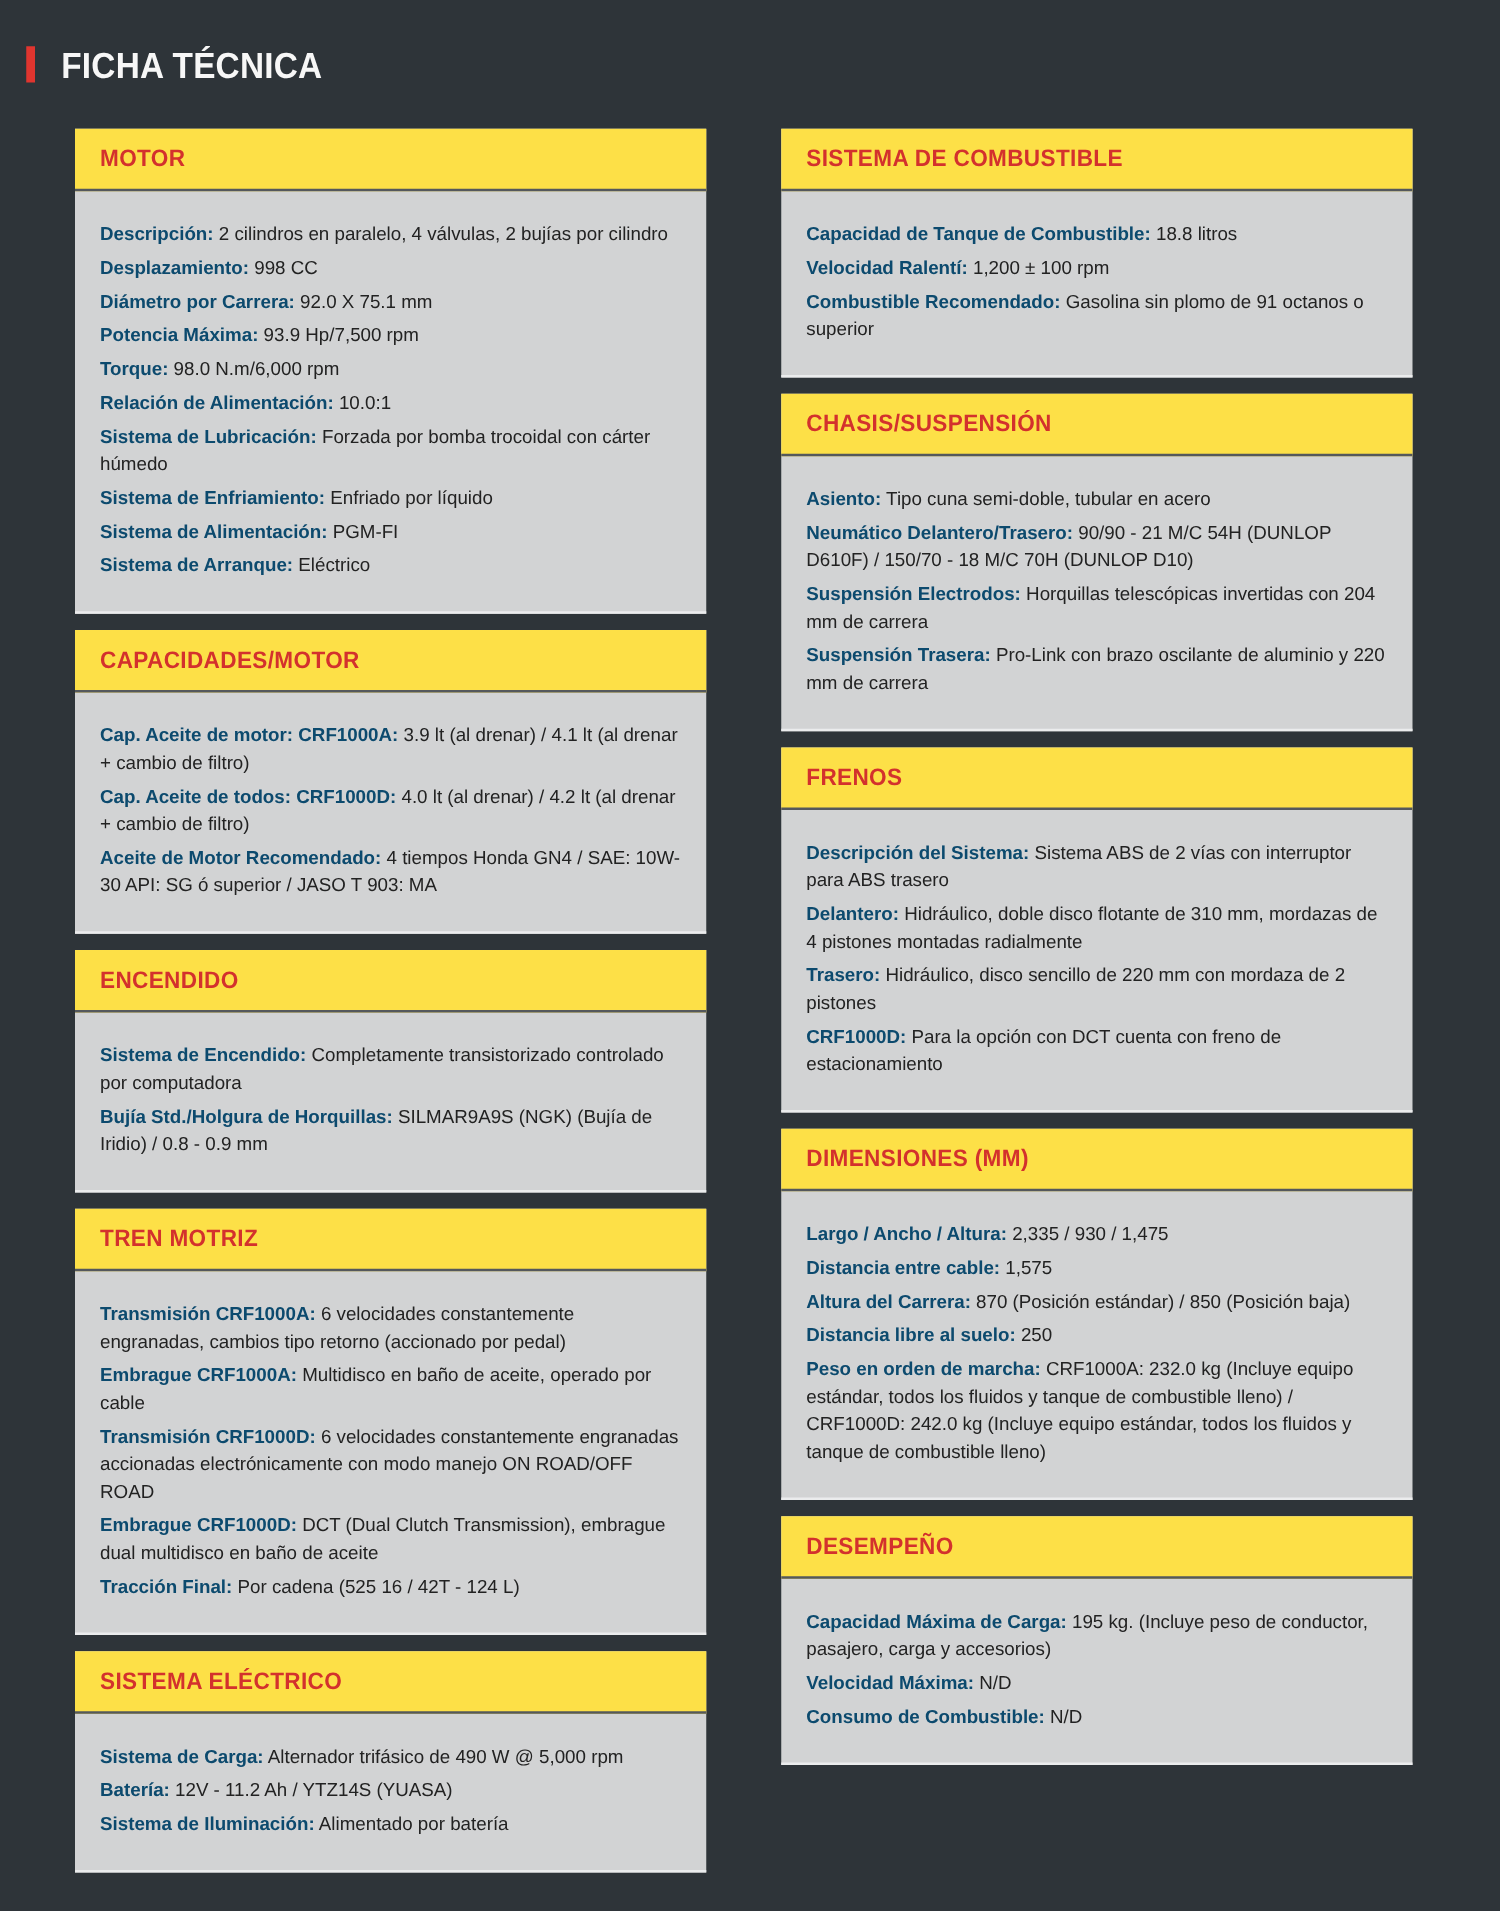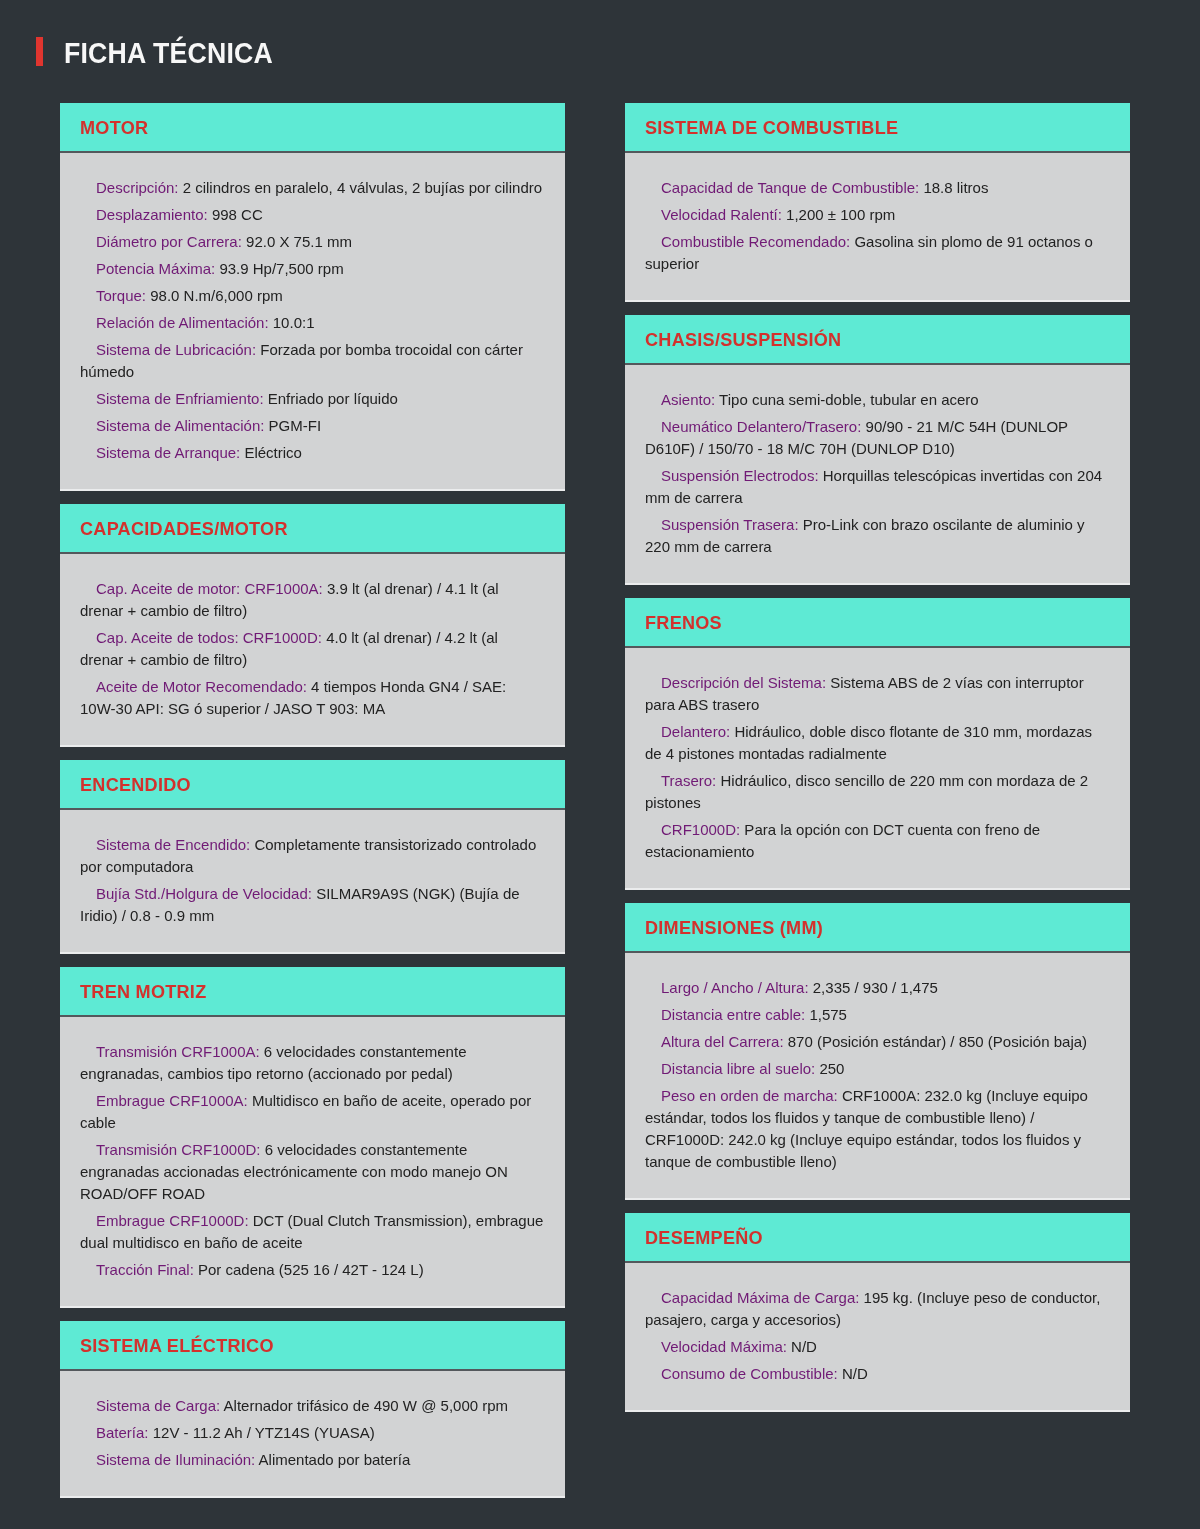--- a/index.html
+++ b/index.html
@@ -7,21 +7,21 @@
     width: 1200px;
     height: 1529px;
     background: #2e3439;
     overflow: hidden;
     font-family: "Liberation Sans", sans-serif;
   }
   .page { padding-top: 37px; }
 
   .page-header {
     display: flex;
-    margin-left: 36px;
+    margin-left: 21px;
     height: 32px;
   }
   .accent-bar {
     width: 7px;
     height: 29px;
     background: #e0352f;
     flex: 0 0 auto;
   }
   .page-title {
     margin: 0 0 0 21px;
@@ -46,21 +46,21 @@
     flex-direction: column;
     gap: 13px;
   }
 
   .card {
     background: #d2d3d4;
     border-bottom: 2px solid #ebeced;
   }
   .card-title {
     margin: 0;
-    background: #5eead4;
+    background: #fde047;
     color: #d3312d;
     font-size: 19px;
     font-weight: bold;
     letter-spacing: 0.3px;
     padding: 14px 20px 12px 20px;
     border-bottom: 2px solid #54585c;
     transform-origin: left center;
     white-space: nowrap;
   }
   .card-title .condense {
@@ -68,21 +68,21 @@
     transform: scaleX(0.95);
     transform-origin: left center;
   }
   .card-body {
     padding: 24px 20px 20px 20px;
     font-size: 15px;
     line-height: 22px;
     color: #222222;
   }
   .spec-line { margin: 0 0 5px 0; }
-  .spec-label { font-weight: normal; color: #701a75; margin-left: 16px; }
+  .spec-label { font-weight: bold; color: #0c4a6e; }
 </style>
 </head>
 <body>
 
 <div class="page">
 
   <header class="page-header">
     <span class="accent-bar"></span>
     <h1 class="page-title">FICHA TÉCNICA</h1>
   </header>
@@ -109,21 +109,21 @@
           <div class="card-body">
             <p class="spec-line"><strong class="spec-label">Cap. Aceite de motor: CRF1000A:</strong> 3.9 lt (al drenar) / 4.1 lt (al drenar + cambio de filtro)</p>
             <p class="spec-line"><strong class="spec-label">Cap. Aceite de todos: CRF1000D:</strong> 4.0 lt (al drenar) / 4.2 lt (al drenar + cambio de filtro)</p>
             <p class="spec-line"><strong class="spec-label">Aceite de Motor Recomendado:</strong> 4 tiempos Honda GN4 / SAE: 10W-30 API: SG ó superior / JASO T 903: MA</p>
           </div>
         </section>
         <section class="card">
           <h2 class="card-title"><span class="condense">ENCENDIDO</span></h2>
           <div class="card-body">
             <p class="spec-line"><strong class="spec-label">Sistema de Encendido:</strong> Completamente transistorizado controlado por computadora</p>
-            <p class="spec-line"><strong class="spec-label">Bujía Std./Holgura de Velocidad:</strong> SILMAR9A9S (NGK) (Bujía de Iridio) / 0.8 - 0.9 mm</p>
+            <p class="spec-line"><strong class="spec-label">Bujía Std./Holgura de Horquillas:</strong> SILMAR9A9S (NGK) (Bujía de Iridio) / 0.8 - 0.9 mm</p>
           </div>
         </section>
         <section class="card">
           <h2 class="card-title"><span class="condense">TREN MOTRIZ</span></h2>
           <div class="card-body">
             <p class="spec-line"><strong class="spec-label">Transmisión CRF1000A:</strong> 6 velocidades constantemente engranadas, cambios tipo retorno (accionado por pedal)</p>
             <p class="spec-line"><strong class="spec-label">Embrague CRF1000A:</strong> Multidisco en baño de aceite, operado por cable</p>
             <p class="spec-line"><strong class="spec-label">Transmisión CRF1000D:</strong> 6 velocidades constantemente engranadas accionadas electrónicamente con modo manejo ON ROAD/OFF ROAD</p>
             <p class="spec-line"><strong class="spec-label">Embrague CRF1000D:</strong> DCT (Dual Clutch Transmission), embrague dual multidisco en baño de aceite</p>
             <p class="spec-line"><strong class="spec-label">Tracción Final:</strong> Por cadena (525 16 / 42T - 124 L)</p>

